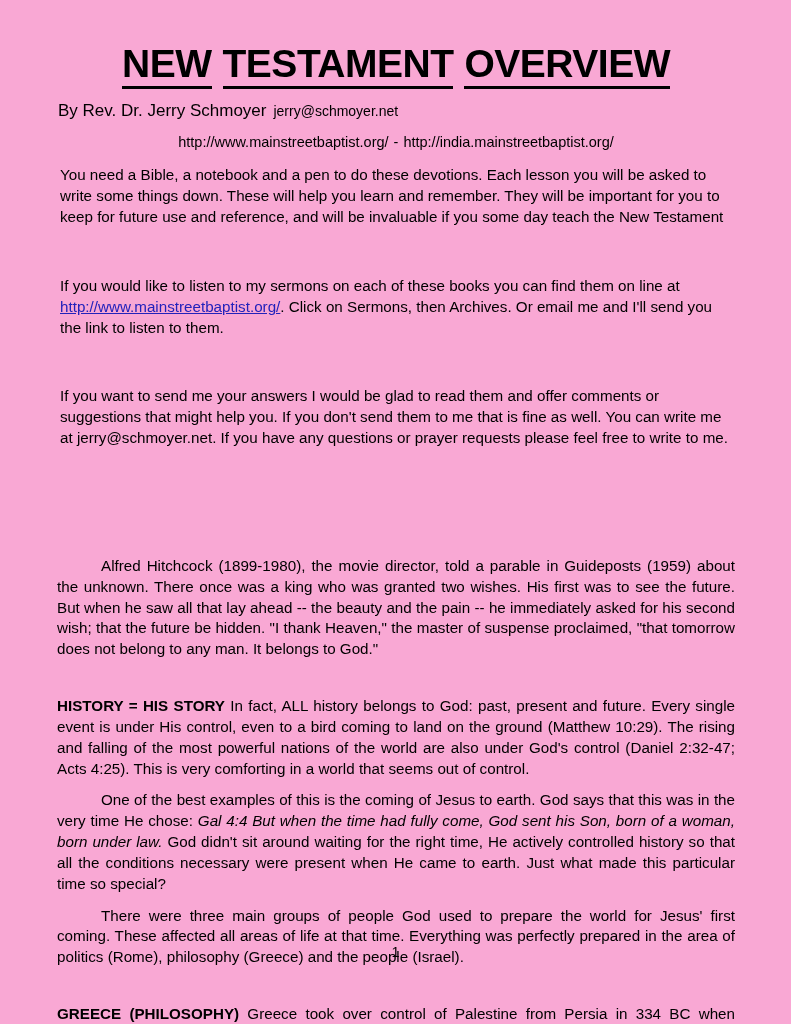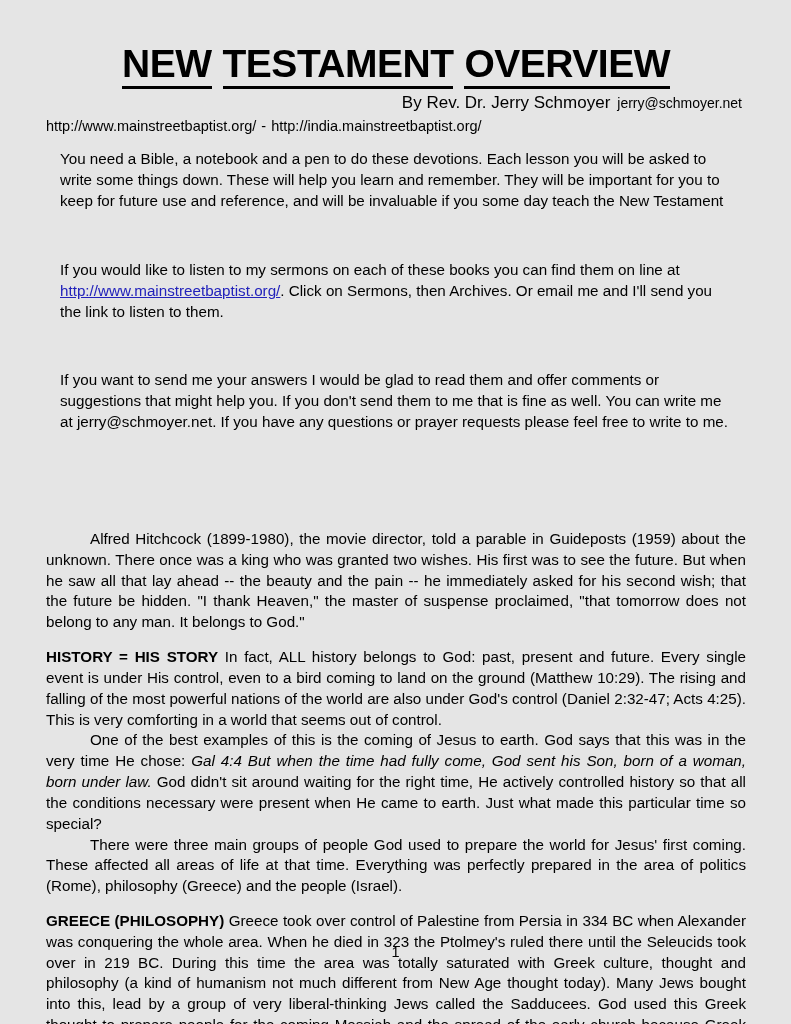--- a/index.html
+++ b/index.html
@@ -9,21 +9,21 @@
     background: #ffffff;
   }
   body {
     font-family: "Liberation Sans", sans-serif;
     color: #000000;
   }
   .page {
     position: relative;
     width: 791px;
     height: 1024px;
-    background: #e5e5e5;
+    background: #f9a8d4;
     overflow: hidden;
     box-sizing: border-box;
   }
   .content {
     position: absolute;
     left: 46px;
     top: 44px;
     width: 700px;
   }
 
@@ -41,56 +41,56 @@
     display: inline-block;
     border-bottom: 3px solid #000;
     padding-bottom: 1px;
   }
   .doc-title .gap {
     display: inline-block;
     width: 11px;
   }
 
   .byline {
-    text-align: right;
+    text-align: left;
     font-size: 17px;
     line-height: 1.2;
-    margin: 4px;
+    margin: 12px;
     white-space: nowrap;
   }
   .byline .email {
     font-size: 14px;
   }
   .byline .sp {
     display: inline-block;
     width: 7px;
   }
   .urls {
-    text-align: left;
+    text-align: center;
     font-size: 14.5px;
     line-height: 1.25;
     margin: 1px 0 0 0;
     white-space: nowrap;
   }
   .urls .sep {
     display: inline-block;
     padding: 0 5px;
   }
 
   
   p.body {
     font-size: 15.2px;
     line-height: 1.37;
     margin: 14px;
     text-align: left;
   }
   p.just {
     font-size: 15.2px;
     line-height: 1.37;
-    margin: 0;
+    margin: 11px;
     text-align: justify;
     text-justify: inter-word;
   }
   .indent {
     display: inline-block;
     width: 44px;
   }
   .spacer-sm { height: 14px; }
   .spacer-md { height: 20px; }
   .spacer-lg { height: 28px; }

